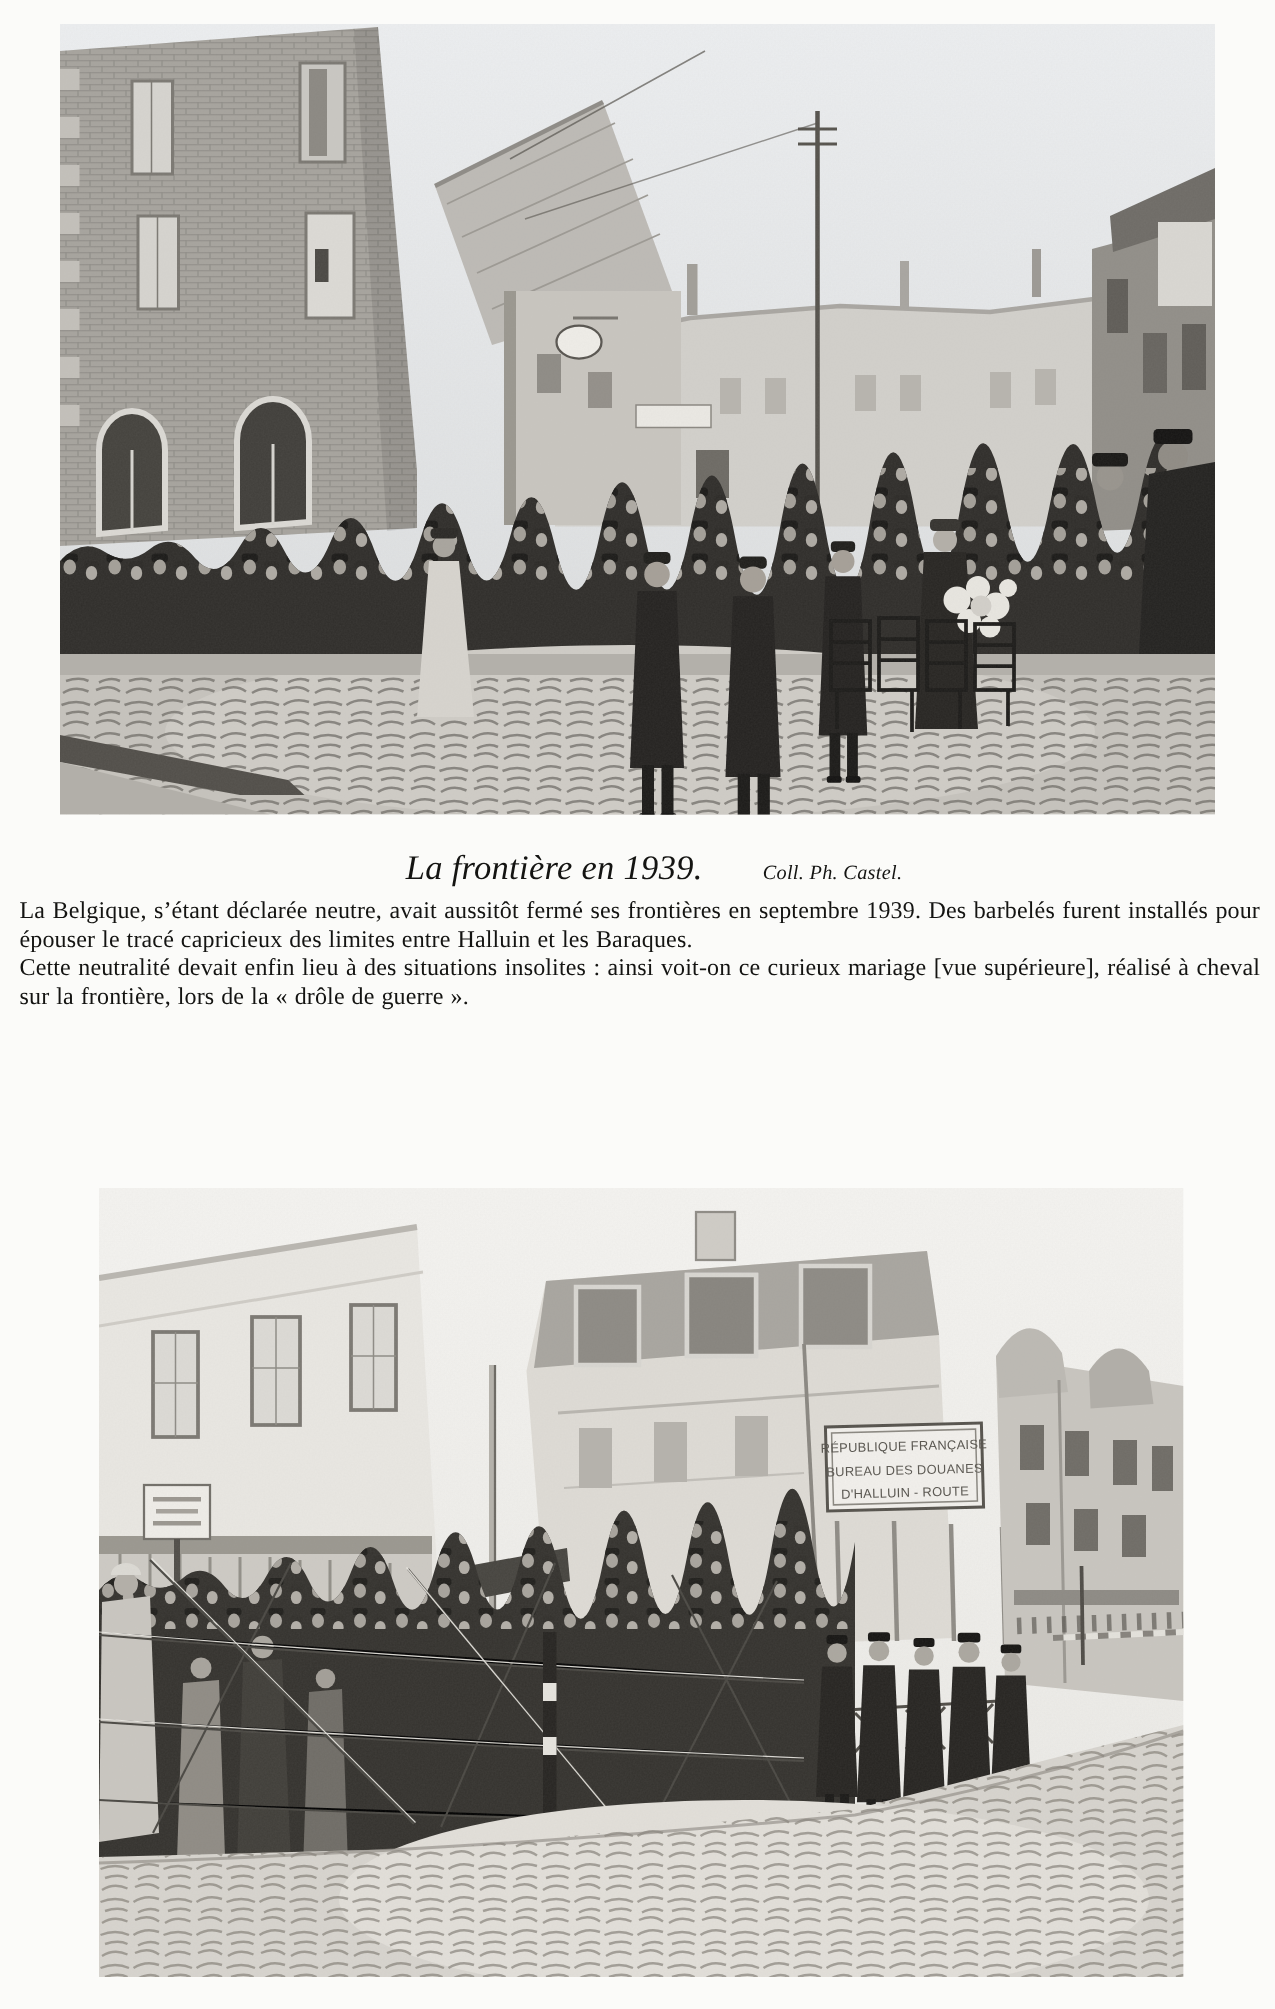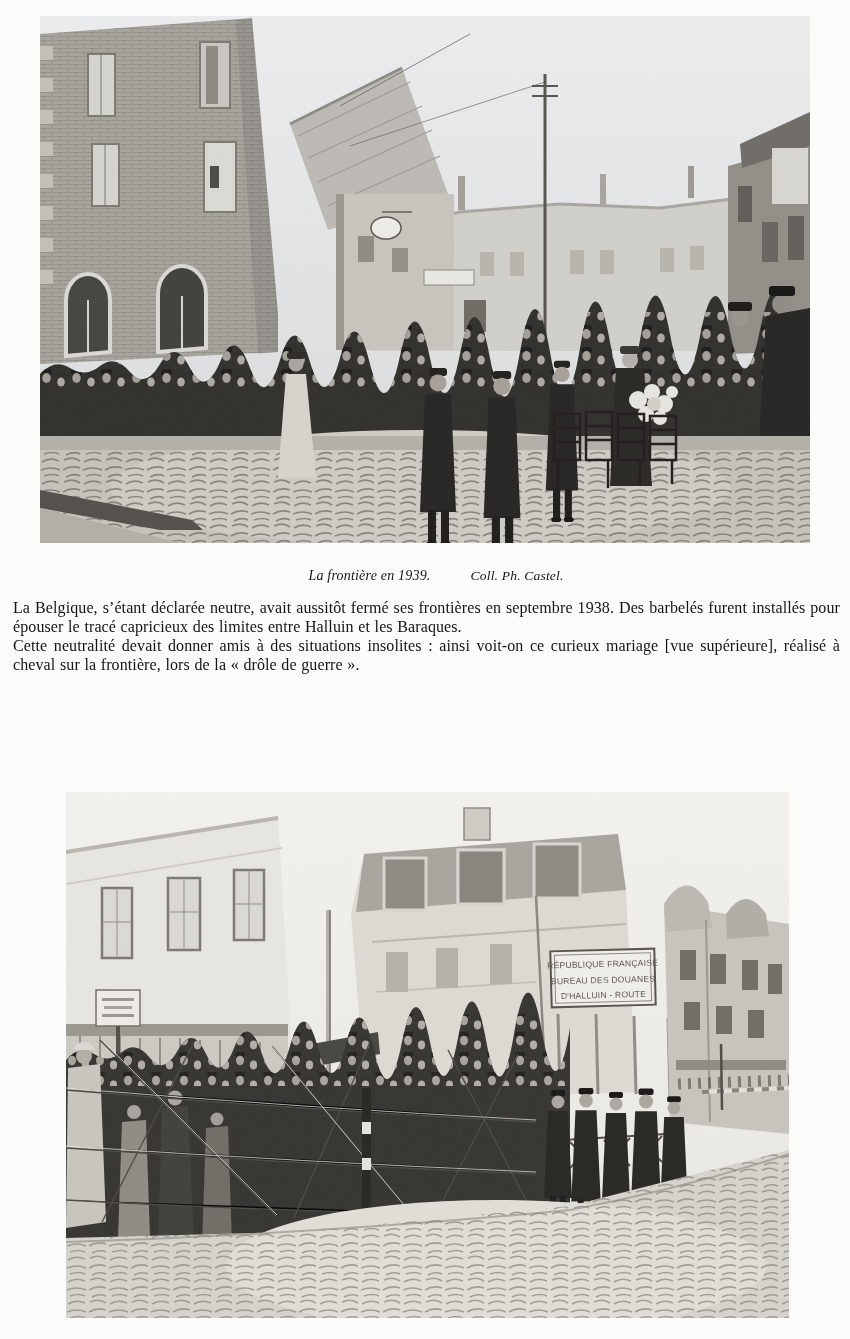--- a/index.html
+++ b/index.html
@@ -13,21 +13,21 @@
   }
   .page{position:absolute;inset:0;}
   figure{margin:0;padding:0;position:absolute;}
   .photo-top{left:40px;top:16px;width:770px;height:527px;}
   .photo-bottom{left:66px;top:792px;width:723px;height:526px;}
   figure svg{display:block;width:100%;height:100%;}
   .caption{
     position:absolute;left:0;top:566px;width:850px;
     text-align:center;white-space:nowrap;
   }
-  .caption-title{font-style:italic;font-size:14px;letter-spacing:.2px;margin-left:22px;}
+  .caption-title{font-style:italic;font-size:23px;letter-spacing:.2px;margin-left:22px;}
   .caption-credit{font-style:italic;font-size:13.5px;letter-spacing:.2px;margin-left:36px;}
   .body-text{
     position:absolute;left:13px;top:599px;width:827px;
     font-size:16px;line-height:18.9px;text-align:justify;
     letter-spacing:.1px; word-spacing:.5px;
   }
   .body-text p{margin:0;}
 </style>
 </head>
 <body>
@@ -221,22 +221,22 @@
       <rect width="770" height="527" filter="url(#grainN)"></rect>
     </svg>
   </figure>
 
   <div class="caption">
     <span class="caption-title">La frontière en 1939.</span>
     <span class="caption-credit">Coll. Ph. Castel.</span>
   </div>
 
   <div class="body-text">
-    <p>La Belgique, s’étant déclarée neutre, avait aussitôt fermé ses frontières en septembre 1938. Des barbelés furent installés pour épouser le tracé capricieux des limites entre Halluin et les Baraques.</p>
-    <p>Cette neutralité devait donner amis à des situations insolites : ainsi voit-on ce curieux mariage [vue supérieure], réalisé à cheval sur la frontière, lors de la « drôle de guerre ».</p>
+    <p>La Belgique, s’étant déclarée neutre, avait aussitôt fermé ses frontières en septembre 1939. Des barbelés furent installés pour épouser le tracé capricieux des limites entre Halluin et les Baraques.</p>
+    <p>Cette neutralité devait enfin lieu à des situations insolites : ainsi voit-on ce curieux mariage [vue supérieure], réalisé à cheval sur la frontière, lors de la « drôle de guerre ».</p>
   </div>
 
   <figure class="photo-bottom">
     <svg viewBox="0 0 723 526" preserveAspectRatio="none">
       <defs>
         <linearGradient id="skyB" x1="0" y1="0" x2="0" y2="1">
           <stop offset="0" stop-color="#f4f3f0"></stop>
           <stop offset="1" stop-color="#e9e8e4"></stop>
         </linearGradient>
         <pattern id="cobB" width="42" height="22" patternUnits="userSpaceOnUse">

